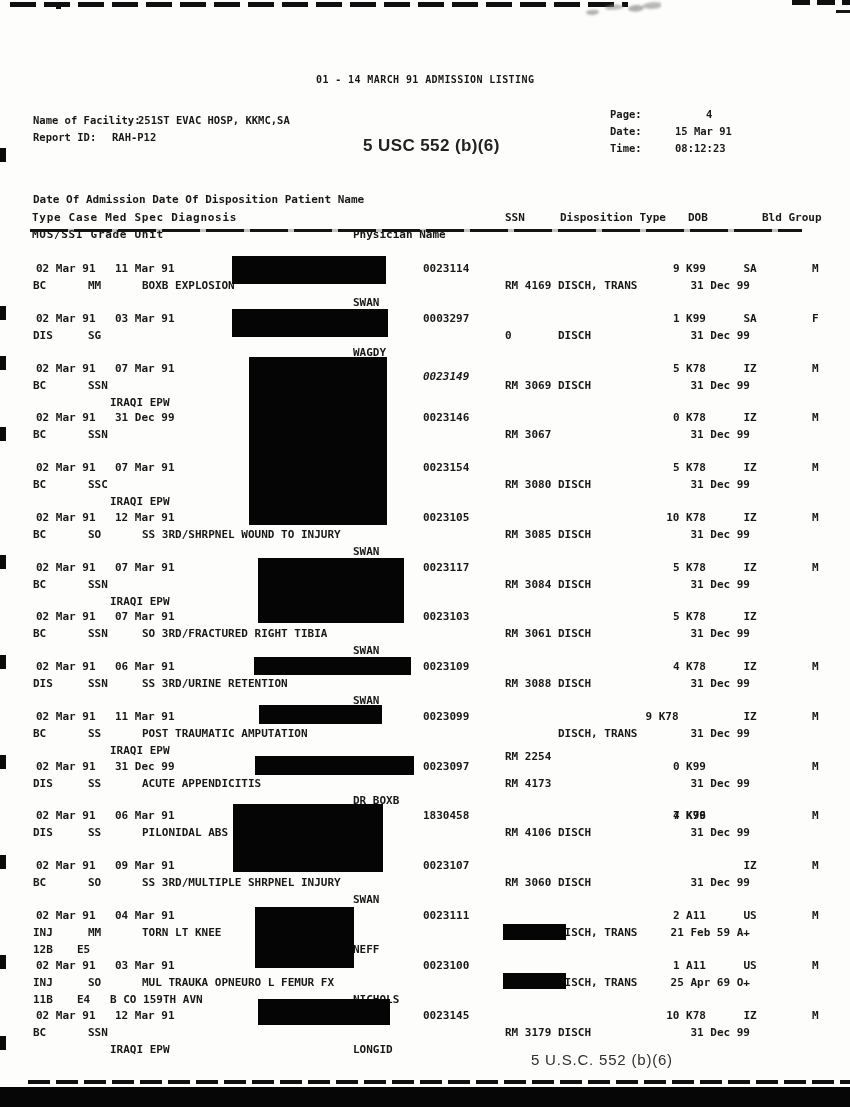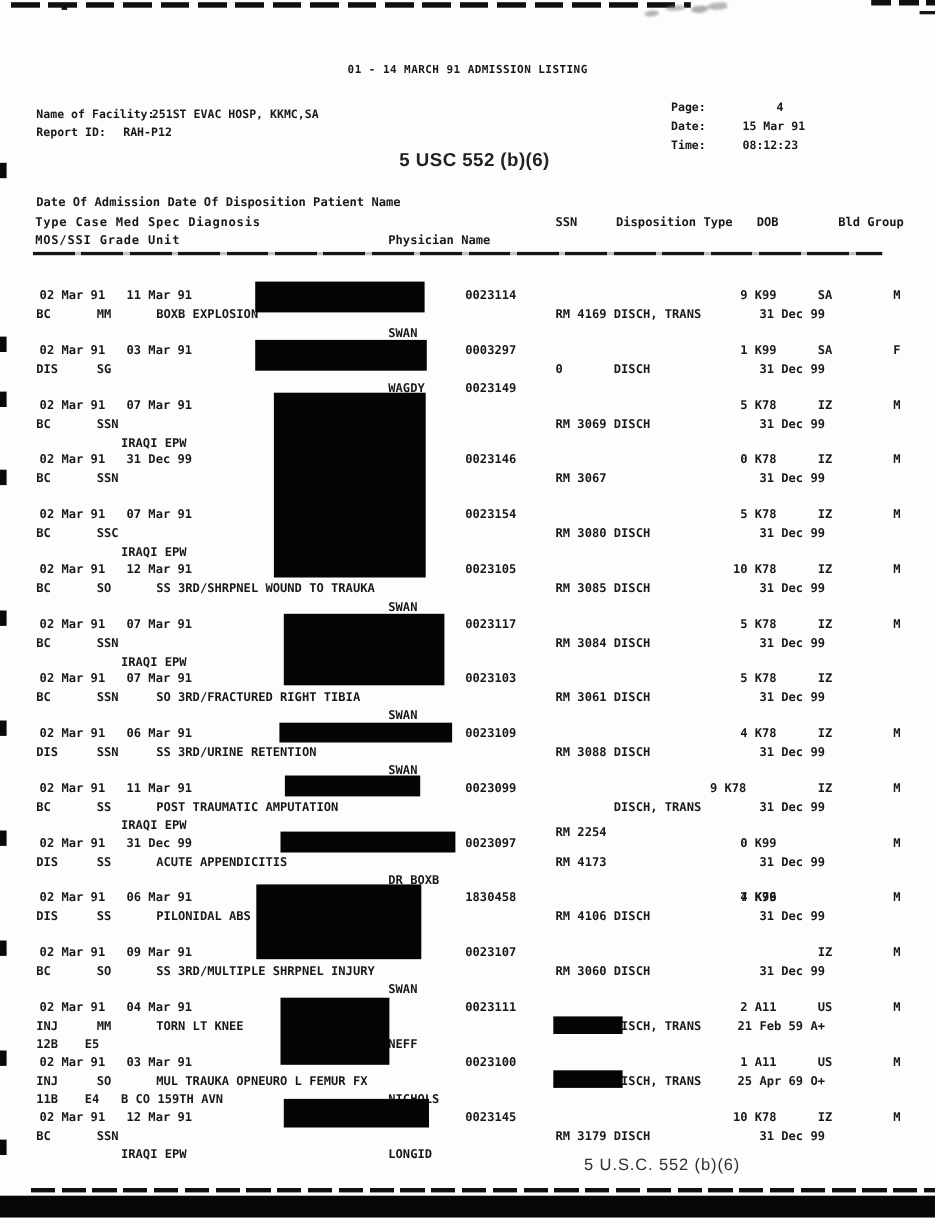--- a/index.html
+++ b/index.html
@@ -1,20 +1,20 @@
 <!DOCTYPE html>
 <html><head>
 <meta charset="utf-8">
 <style>
   html,body{margin:0;padding:0;}
   body{width:850px;height:1107px;position:relative;background:#ffffff;overflow:hidden;
        font-family:"DejaVu Sans Mono",monospace;}
   #page{position:absolute;left:0;top:0;width:850px;height:1107px;background:#fdfdfc;}
   .frag{position:absolute;white-space:pre;font:700 11px/13px "DejaVu Sans Mono",monospace;
-        color:#181818;letter-spacing:0;}
+        color:#181818;letter-spacing:0;margin-top:16px;}
   .t105{font-size:10.5px;}
   .hdr-right{font-size:10.5px;}
   .title{font-size:10px;letter-spacing:0.4px;}
   .stamp-top{position:absolute;font:700 17px/19px "Liberation Sans",sans-serif;color:#222;
              letter-spacing:0.4px;white-space:pre;}
   .stamp-bottom{position:absolute;font:400 15px/17px "Liberation Sans",sans-serif;color:#303030;
              letter-spacing:0.8px;white-space:pre;}
   .sep{position:absolute;height:3px;
        background:repeating-linear-gradient(90deg,#141414 0 38px,rgba(20,20,20,0.25) 38px 44px);}
   .redaction{position:absolute;background:#050505;}
@@ -96,21 +96,21 @@
       <div class="cell" style="left: 735px; top: 312px; width: 30px; text-align: center;">SA</div>
       <div class="cell" style="left: 812px; top: 312px;">F</div>
       <div class="cell" style="left: 33px; top: 329px;">DIS</div>
       <div class="cell" style="left: 88px; top: 329px;">SG</div>
       <div class="cell" style="left: 505px; top: 329px;">0</div>
       <div class="cell" style="left: 558px; top: 329px;">DISCH</div>
       <div class="cell" style="left: 620px; top: 329px; width: 130px; text-align: right;">31 Dec 99</div>
       <div class="cell" style="left: 353px; top: 346px;">WAGDY</div>
       <div class="cell" style="left: 36px; top: 362px;">02 Mar 91</div>
       <div class="cell" style="left: 115px; top: 362px;">07 Mar 91</div>
-      <div class="cell" style="left: 423px; top: 346px;">0023149</div>
+      <div class="cell" style="left: 423px; top: 370px; font-style: italic;">0023149</div>
       <div class="cell" style="left: 618px; top: 362px; width: 88px; text-align: right;">5 K78</div>
       <div class="cell" style="left: 735px; top: 362px; width: 30px; text-align: center;">IZ</div>
       <div class="cell" style="left: 812px; top: 362px;">M</div>
       <div class="cell" style="left: 33px; top: 379px;">BC</div>
       <div class="cell" style="left: 88px; top: 379px;">SSN</div>
       <div class="cell" style="left: 505px; top: 379px;">RM 3069</div>
       <div class="cell" style="left: 558px; top: 379px;">DISCH</div>
       <div class="cell" style="left: 620px; top: 379px; width: 130px; text-align: right;">31 Dec 99</div>
       <div class="cell" style="left: 110px; top: 396px;">IRAQI EPW</div>
       <div class="cell" style="left: 36px; top: 411px;">02 Mar 91</div>
@@ -136,21 +136,21 @@
       <div class="cell" style="left: 620px; top: 478px; width: 130px; text-align: right;">31 Dec 99</div>
       <div class="cell" style="left: 110px; top: 495px;">IRAQI EPW</div>
       <div class="cell" style="left: 36px; top: 511px;">02 Mar 91</div>
       <div class="cell" style="left: 115px; top: 511px;">12 Mar 91</div>
       <div class="cell" style="left: 423px; top: 511px;">0023105</div>
       <div class="cell" style="left: 618px; top: 511px; width: 88px; text-align: right;">10 K78</div>
       <div class="cell" style="left: 735px; top: 511px; width: 30px; text-align: center;">IZ</div>
       <div class="cell" style="left: 812px; top: 511px;">M</div>
       <div class="cell" style="left: 33px; top: 528px;">BC</div>
       <div class="cell" style="left: 88px; top: 528px;">SO</div>
-      <div class="cell" style="left: 142px; top: 528px;">SS 3RD/SHRPNEL WOUND TO TRAUKA</div>
+      <div class="cell" style="left: 142px; top: 528px;">SS 3RD/SHRPNEL WOUND TO INJURY</div>
       <div class="cell" style="left: 505px; top: 528px;">RM 3085</div>
       <div class="cell" style="left: 558px; top: 528px;">DISCH</div>
       <div class="cell" style="left: 620px; top: 528px; width: 130px; text-align: right;">31 Dec 99</div>
       <div class="cell" style="left: 353px; top: 545px;">SWAN</div>
       <div class="cell" style="left: 36px; top: 561px;">02 Mar 91</div>
       <div class="cell" style="left: 115px; top: 561px;">07 Mar 91</div>
       <div class="cell" style="left: 423px; top: 561px;">0023117</div>
       <div class="cell" style="left: 618px; top: 561px; width: 88px; text-align: right;">5 K78</div>
       <div class="cell" style="left: 735px; top: 561px; width: 30px; text-align: center;">IZ</div>
       <div class="cell" style="left: 812px; top: 561px;">M</div>

